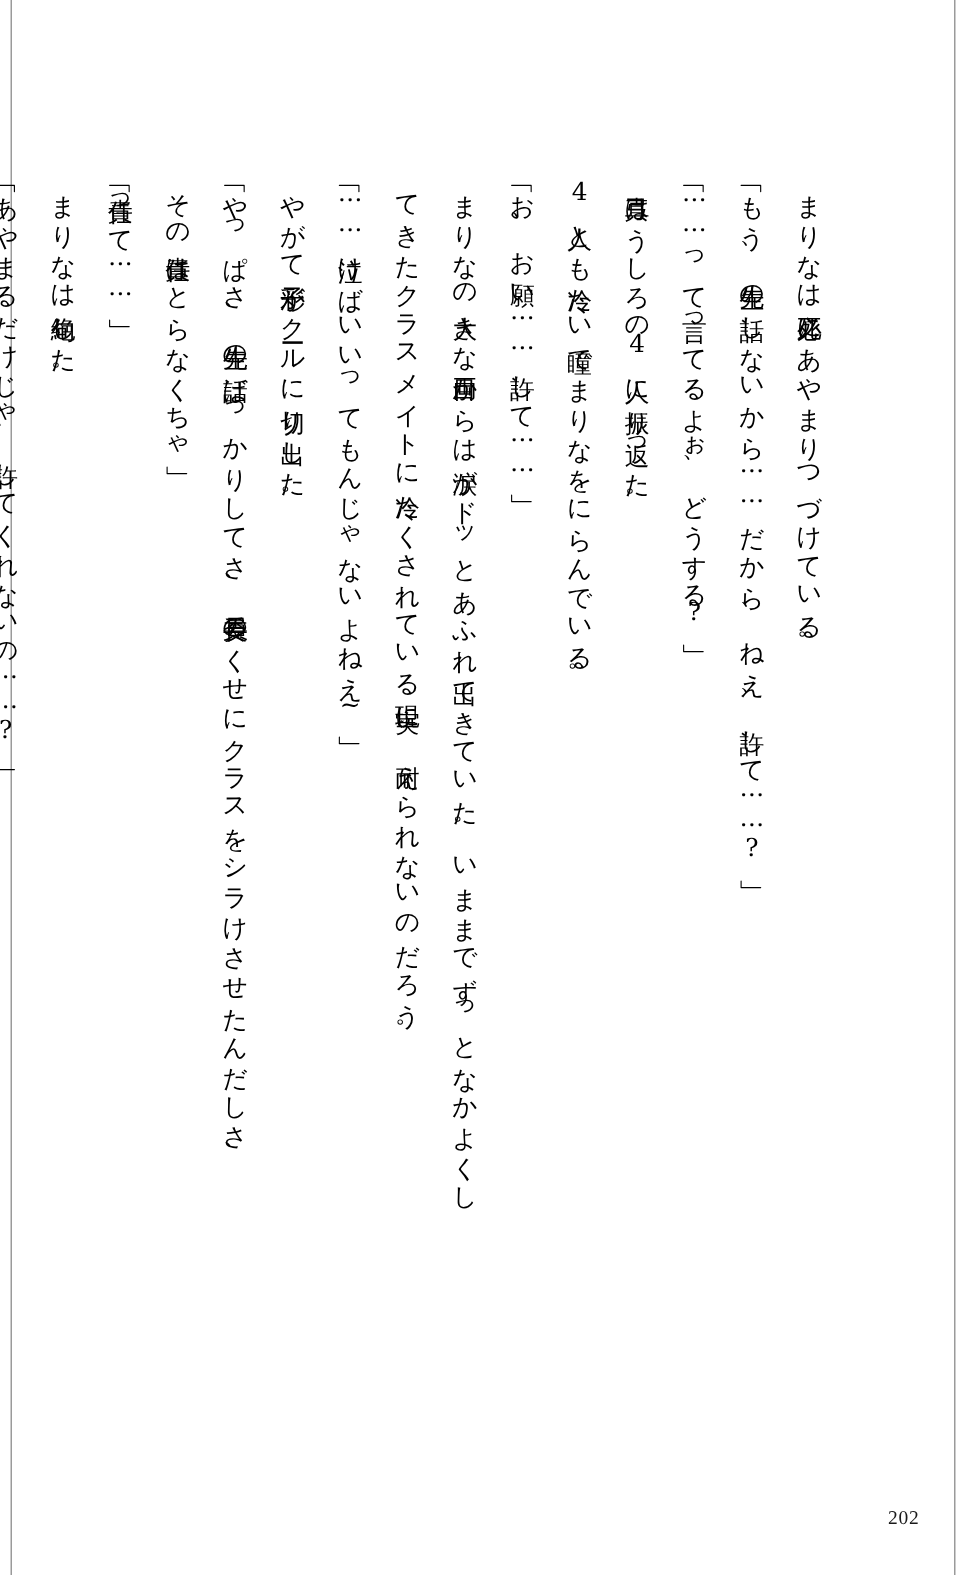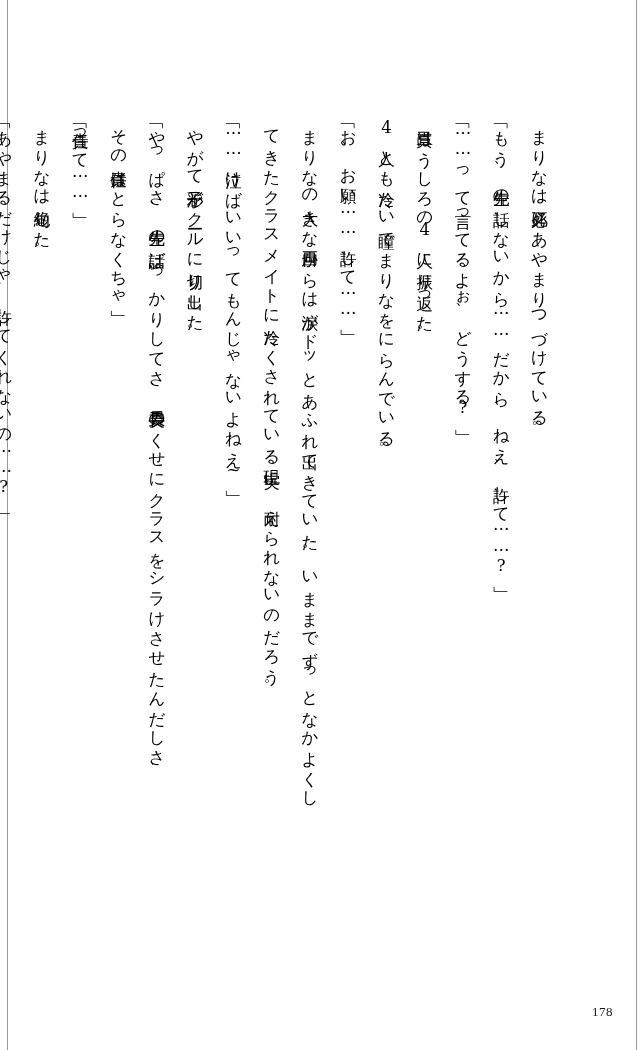--- a/index.html
+++ b/index.html
@@ -97,14 +97,14 @@
     <p>「……泣けばいいってもんじゃないよねえ~」</p>
     <p>やがて彩子がクールに切り出した。</p>
     <p>「やっぱさ、先生の話ばっかりしてさ、委員長のくせにクラスをシラけさせたんだしさ、</p>
     <p>その責任はとらなくちゃ」</p>
     <p>「責任って……」</p>
     <p>まりなは絶句した。</p>
     <p>「あやまるだけじゃ、許してくれないの……?」</p>
 
   </div>
 
-  <div class="page-number">178</div>
+  <div class="page-number">202</div>
 </div>
 
 </body></html>

